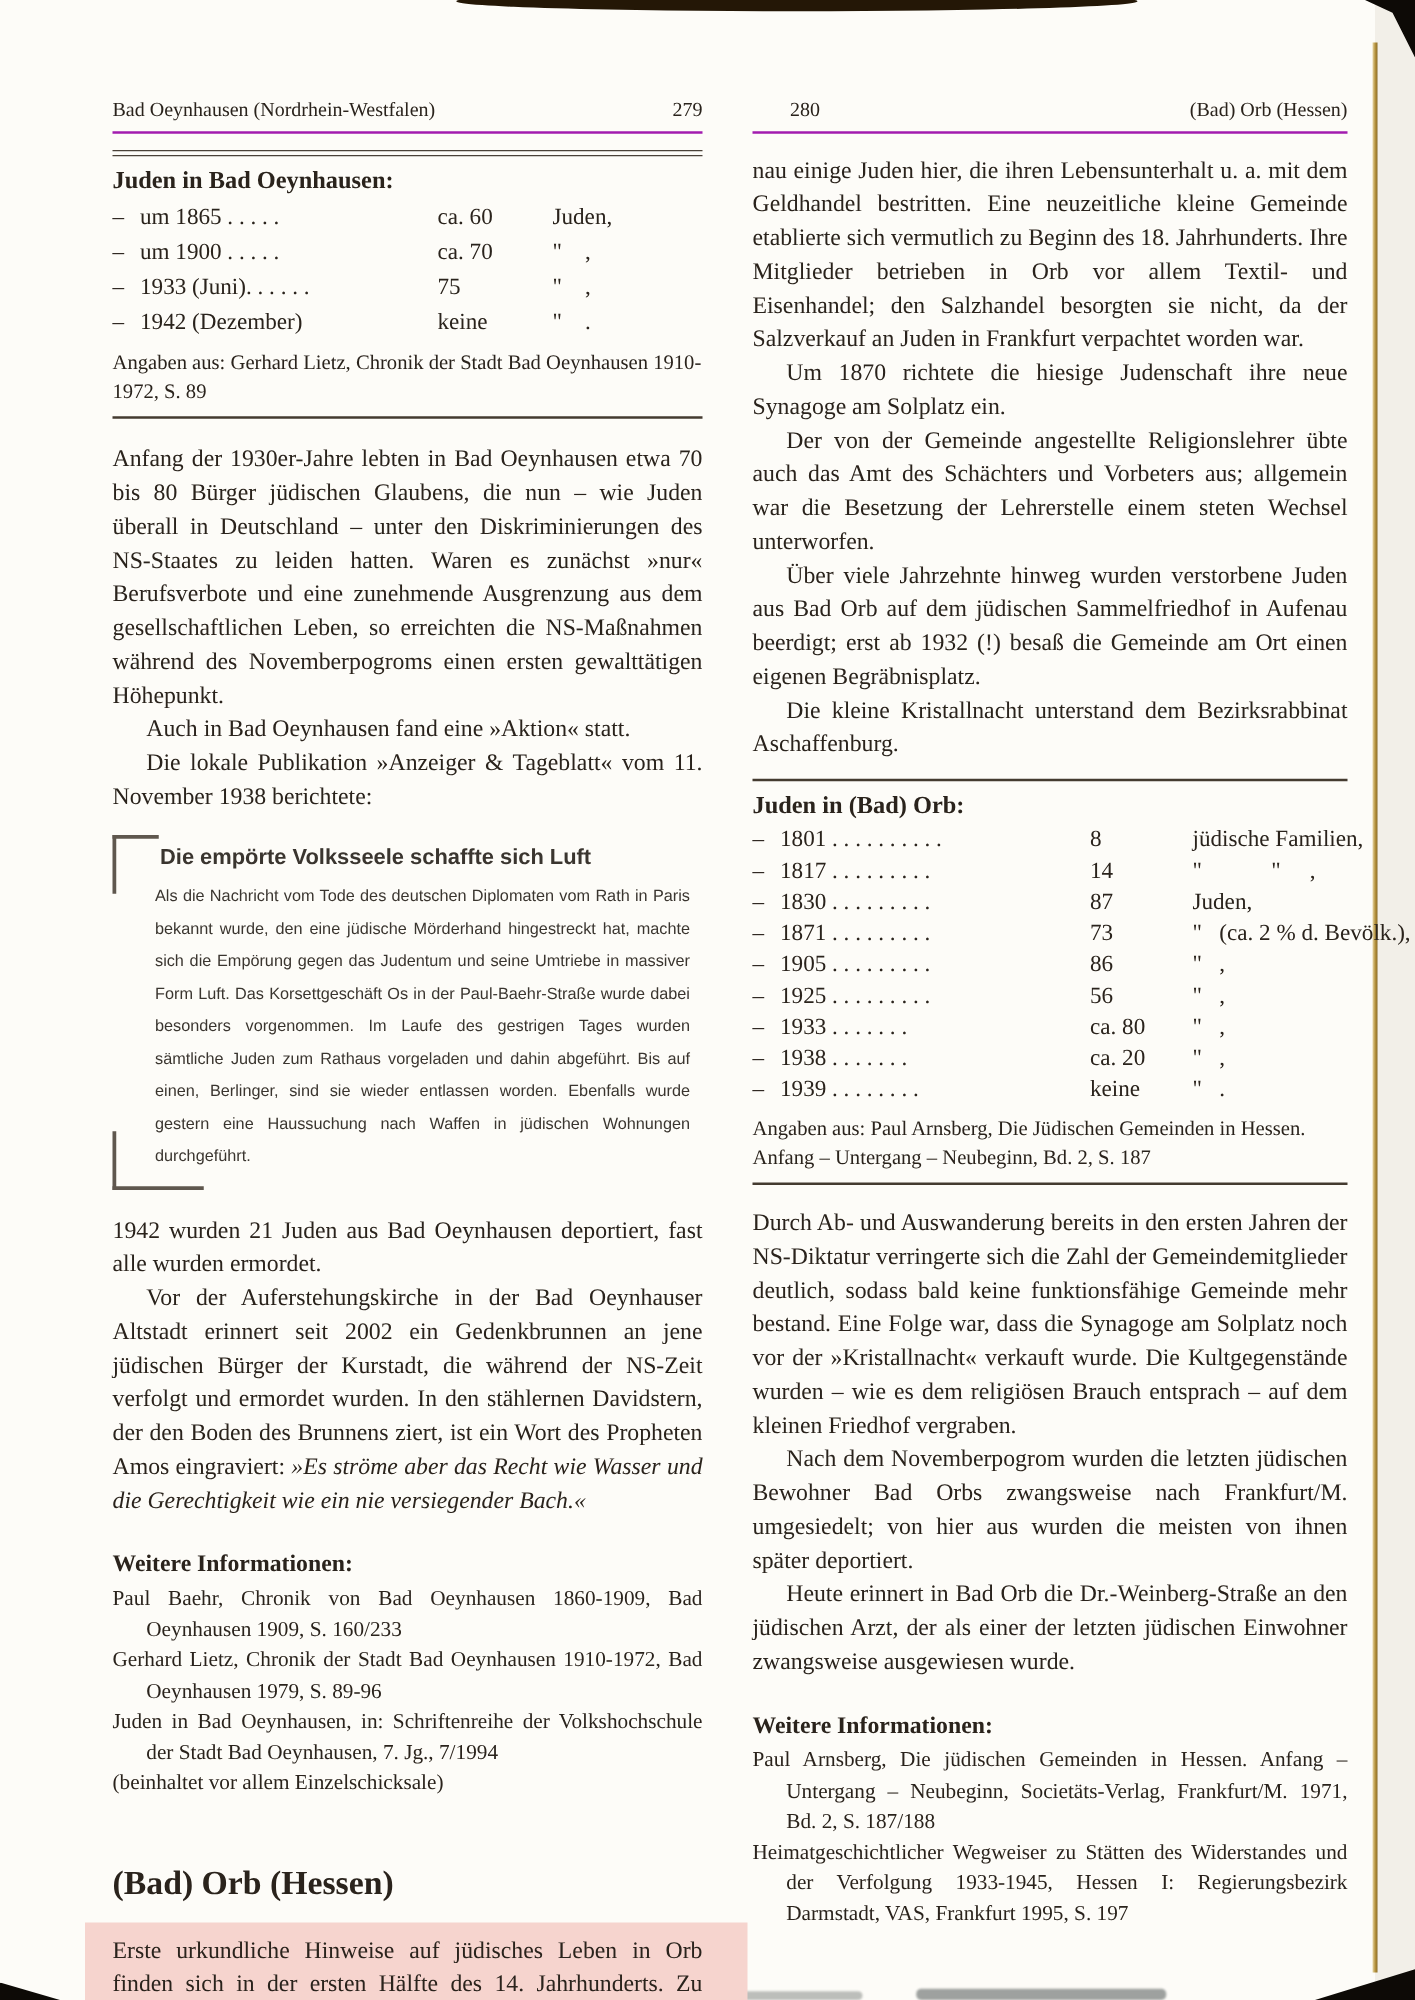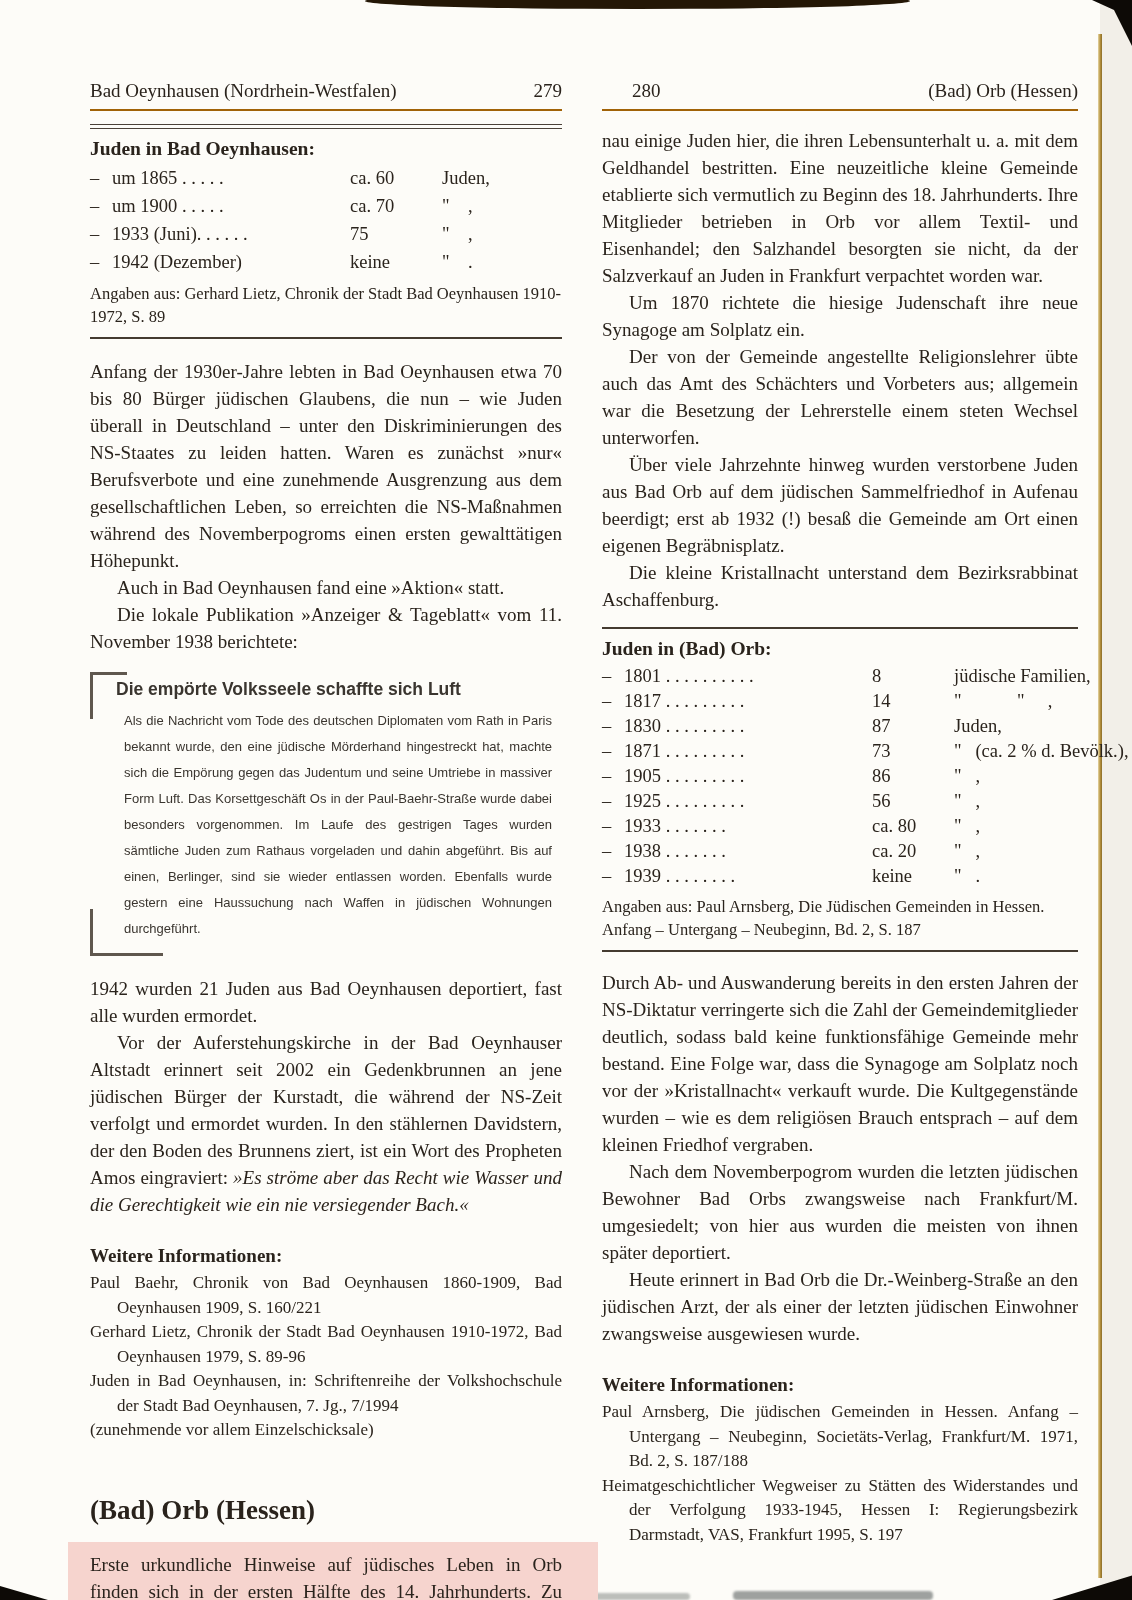--- a/index.html
+++ b/index.html
@@ -20,21 +20,21 @@
   .smudge1{position:absolute;bottom:0;left:495px;width:195px;height:7px;background:#a7aaa6;
            opacity:.75;border-radius:4px;filter:blur(1px);}
   .smudge2{position:absolute;bottom:0;left:733px;width:200px;height:9px;background:#8e9290;
            opacity:.85;border-radius:4px;filter:blur(1px);}
   
   .col{position:absolute;top:80px;}
   .col-left{left:90px;width:472px;}
   .col-right{left:602px;width:476px;}
   
   .runhead{display:flex;justify-content:space-between;align-items:center;
-           font-size:19px;padding-bottom:7px;border-bottom:2px solid #a16207;}
+           font-size:16px;padding-bottom:7px;border-bottom:2px solid #a21caf;}
   .runhead .num-indent{padding-left:30px;}
   
   .tbl-toprule-double{height:3px;border-top:1px solid #4a4138;border-bottom:1px solid #4a4138;margin-top:13px;}
   .tbl-toprule{border-top:2px solid #443b30;margin-top:14px;}
   .tbl-title{font-weight:bold;font-size:19.5px;margin:9px 0 4px;}
   .tbl-row{display:grid;font-size:18.5px;}
   .tbl-left .tbl-row{grid-template-columns:22px 238px 78px 1fr;line-height:28px;}
   .tbl-right .tbl-row{grid-template-columns:22px 248px 68px 1fr;line-height:25px;}
   .cell-val{padding-right:12px;}
   .cell-unit{white-space:pre;padding-left:14px;}
@@ -45,21 +45,21 @@
   .ind{text-indent:27px;}
   .mt{margin-top:19px;}
   .italic{font-style:italic;}
   
   .quote{position:relative;margin-top:17px;padding:7px 2px 6px 26px;
          font-family:"Liberation Sans",sans-serif;color:#3a352f;}
   .quote-bracket-top{position:absolute;left:0;top:0;width:34px;height:44px;
          border-left:3px solid #5f574e;border-top:3px solid #5f574e;}
   .quote-bracket-bottom{position:absolute;left:0;bottom:0;width:70px;height:44px;
          border-left:3px solid #5f574e;border-bottom:3px solid #5f574e;}
-  .quote-title{font-weight:bold;font-size:17.5px;margin:0 0 5px;}
+  .quote-title{font-weight:bold;font-size:17.5px;margin:0 12px 5px;}
   .quote-body{font-size:13px;line-height:26px;text-align:justify;margin:8px;}
   
   .fi-title{font-weight:bold;font-size:19px;margin:27px 0 4px;}
   .fi-item{font-size:17px;line-height:24.5px;text-align:justify;
            padding-left:27px;text-indent:-27px;margin:0;}
   .fi-note{font-size:17px;line-height:24.5px;margin:0;}
   
   .section-heading{font-size:27px;font-weight:bold;margin:52px 0 0;}
   .highlight{background:#f6d4ce;margin:16px -36px 0 -22px;padding:9px 36px 10px 22px;}
   .highlight .para{font-size:19px;line-height:27.5px;}
@@ -124,24 +124,24 @@
       <div class="quote-bracket-bottom"></div>
       <p class="quote-title">Die empörte Volksseele schaffte sich Luft</p>
       <p class="quote-body">Als die Nachricht vom Tode des deutschen Diplomaten vom Rath in Paris bekannt wurde, den eine jüdische Mörderhand hingestreckt hat, machte sich die Empörung gegen das Judentum und seine Umtriebe in massiver Form Luft. Das Korsettgeschäft Os in der Paul-Baehr-Straße wurde dabei besonders vorgenommen. Im Laufe des gestrigen Tages wurden sämtliche Juden zum Rathaus vorgeladen und dahin abgeführt. Bis auf einen, Berlinger, sind sie wieder entlassen worden. Ebenfalls wurde gestern eine Haussuchung nach Waffen in jüdischen Wohnungen durchgeführt.</p>
     </div>
 
     <p class="para mt">1942 wurden 21 Juden aus Bad Oeynhausen deportiert, fast alle wurden ermordet.</p>
     <p class="para ind"><span>Vor der Auferstehungskirche in der Bad Oeynhauser Altstadt erinnert seit 2002 ein Gedenkbrunnen an jene jüdischen Bürger der Kurstadt, die während der NS-Zeit verfolgt und ermordet wurden. In den stählernen Davidstern, der den Boden des Brunnens ziert, ist ein Wort des Propheten Amos eingraviert: </span><span class="italic">»Es ströme aber das Recht wie Wasser und die Gerechtigkeit wie ein nie versiegender Bach.«</span></p>
 
     <div>
       <div class="fi-title">Weitere Informationen:</div>
-      <p class="fi-item">Paul Baehr, Chronik von Bad Oeynhausen 1860-1909, Bad Oeynhausen 1909, S. 160/221</p>
+      <p class="fi-item">Paul Baehr, Chronik von Bad Oeynhausen 1860-1909, Bad Oeynhausen 1909, S. 160/233</p>
       <p class="fi-item">Gerhard Lietz, Chronik der Stadt Bad Oeynhausen 1910-1972, Bad Oeynhausen 1979, S. 89-96</p>
       <p class="fi-item">Juden in Bad Oeynhausen, in: Schriftenreihe der Volkshochschule der Stadt Bad Oeynhausen, 7. Jg., 7/1994</p>
-      <p class="fi-note">(zunehmende vor allem Einzelschicksale)</p>
+      <p class="fi-note">(beinhaltet vor allem Einzelschicksale)</p>
     </div>
 
     <h2 class="section-heading">(Bad) Orb (Hessen)</h2>
 
     <div class="highlight">
       <p class="para">Erste urkundliche Hinweise auf jüdisches Leben in Orb finden sich in der ersten Hälfte des 14. Jahrhunderts. Zu dieser Zeit waren allerdings nur sehr wenige Familien hier ansässig; sie sollen den Verfolgungen während der Pestjahre zum Opfer gefallen sein.</p>
     </div>
 
   </div>
 

